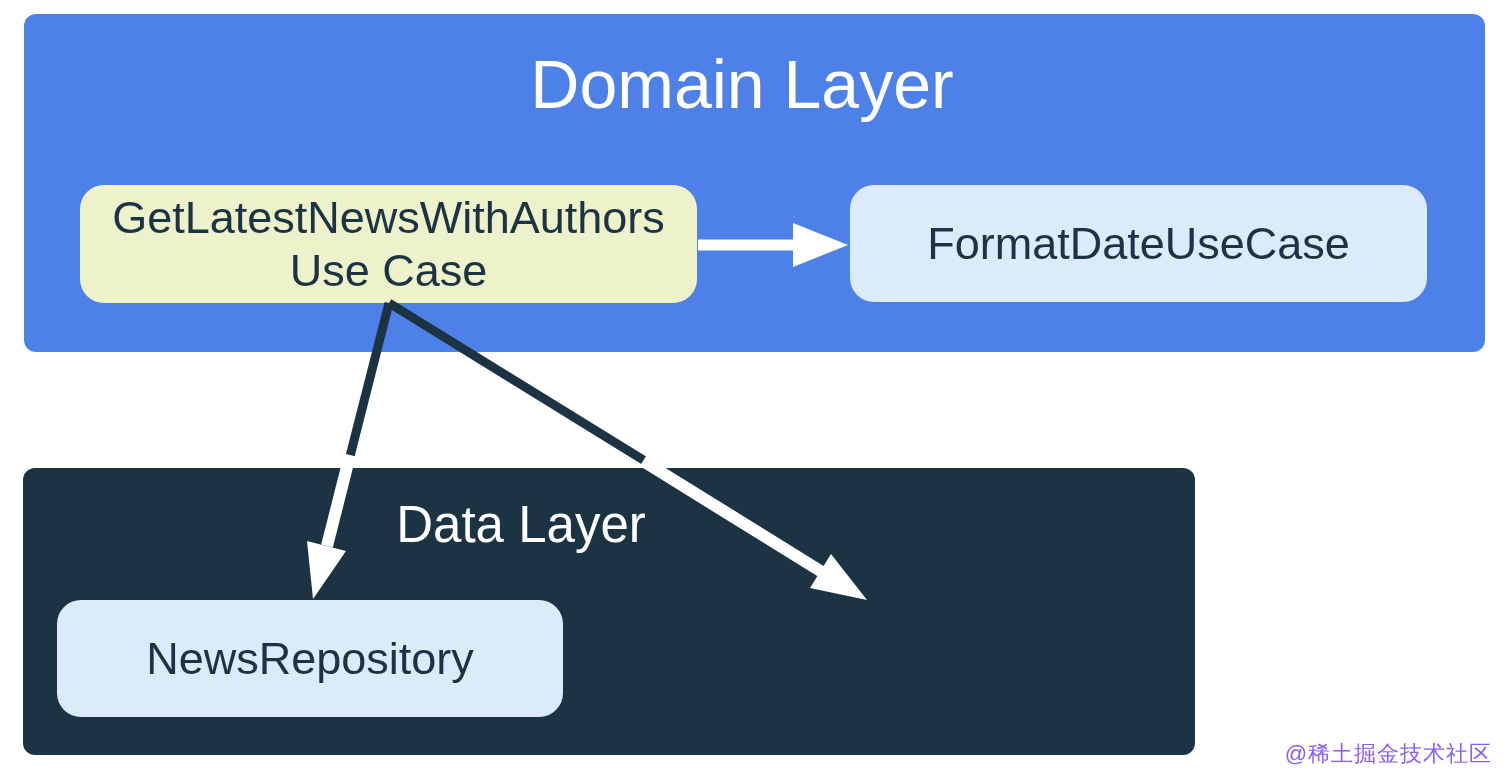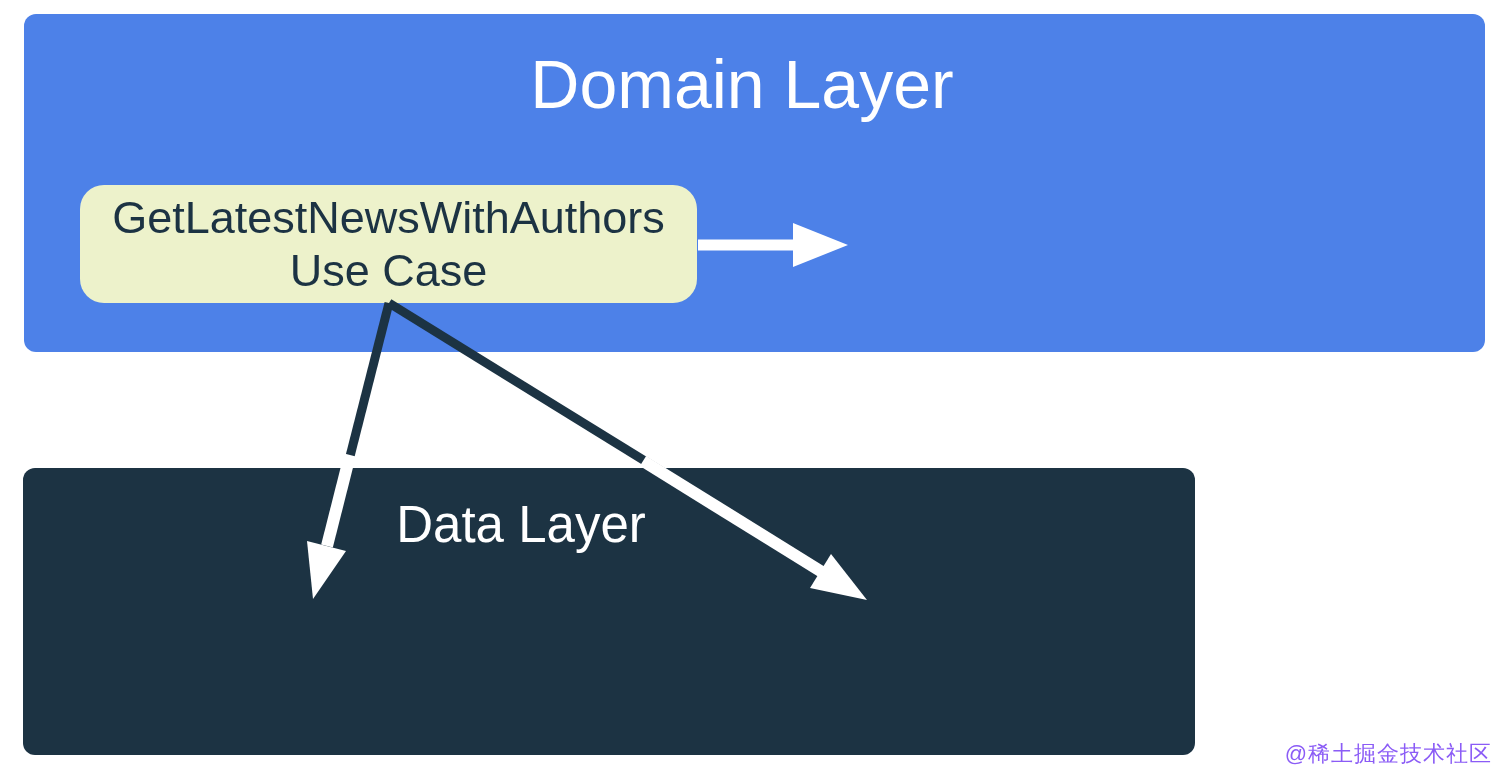--- a/index.html
+++ b/index.html
@@ -65,24 +65,26 @@
 </style>
 </head>
 <body>
 
 <div class="stage">
 
   <div class="layer layer-domain">
     <div class="layer-title title-domain">Domain Layer</div>
     <div class="node node-cream node-getlatest">GetLatestNewsWithAuthors
 Use Case</div>
+    <div class="node node-blue node-formatdate">FormatDateUseCase</div>
   </div>
 
   <div class="layer layer-data">
     <div class="layer-title title-data">Data Layer</div>
+    <div class="node node-blue node-newsrepo">NewsRepository</div>
   </div>
 
   <svg class="arrows" viewBox="0 0 1512 781" xmlns="http://www.w3.org/2000/svg">
     <g>
       <line x1="698" y1="245" x2="796" y2="245" stroke="#ffffff" stroke-width="11"></line>
       <polygon points="848,245 793,223 793,267" fill="#ffffff"></polygon>
     </g>
     <g>
       <line x1="389" y1="303" x2="330" y2="535" stroke="#1c3343" stroke-width="9"></line>
       <line x1="350" y1="455" x2="327" y2="546" stroke="#ffffff" stroke-width="12"></line>

